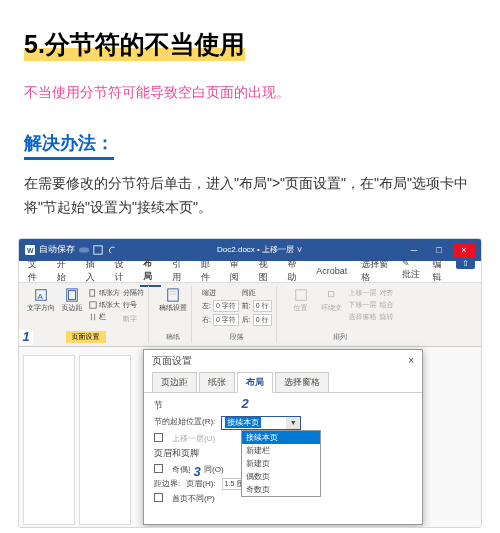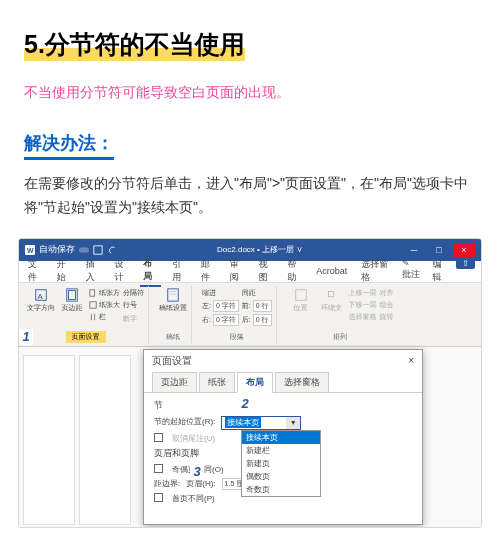--- a/index.html
+++ b/index.html
@@ -283,21 +283,21 @@
             <div class="dd-item sel">接续本页</div>
             <div class="dd-item">新建栏</div>
             <div class="dd-item">新建页</div>
             <div class="dd-item">偶数页</div>
             <div class="dd-item">奇数页</div>
           </div>
           <div class="num-badge num3">3</div>
         </div>
         <div class="row muted">
             <span class="chk"></span>
-            <label>取消尾注(U)</label>
+            <label>上移一层(U)</label>
           </div>
         <div class="hdr-group">
           <div class="section-label">页眉和页脚</div>
           <div class="row">
               <span class="chk"></span>
               <label>奇偶页不同(O)</label>
             </div>
           <div class="row">
             <label>距边界:</label>
             <label>页眉(H):</label>

